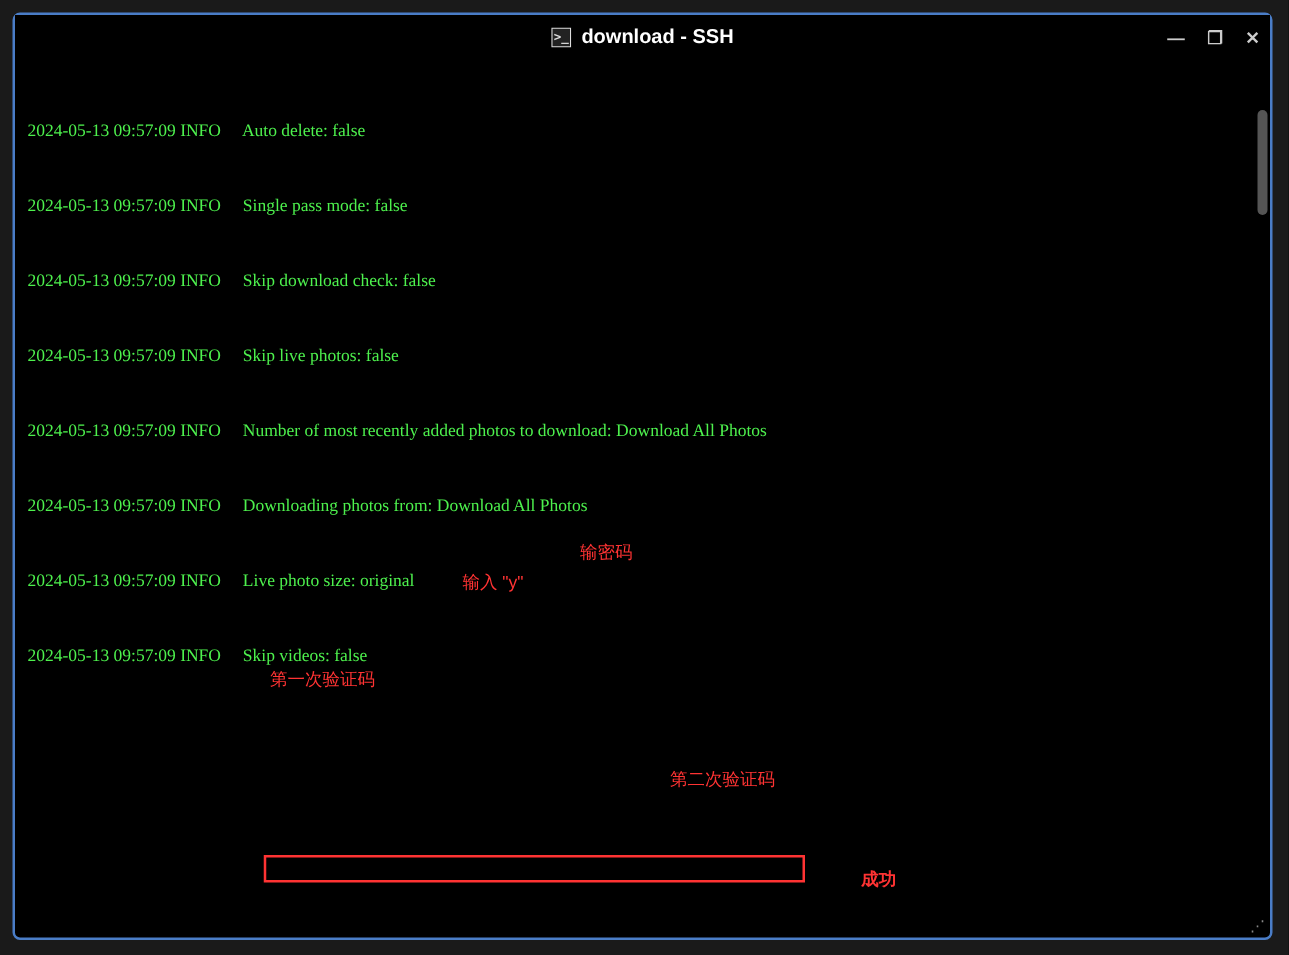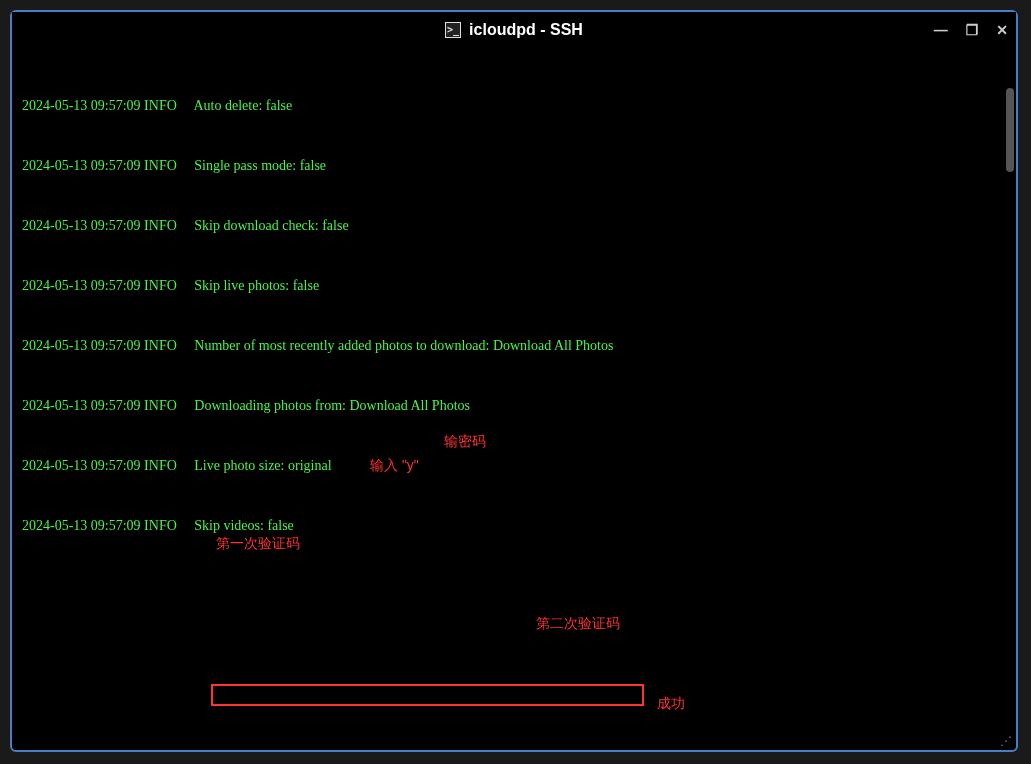--- a/index.html
+++ b/index.html
@@ -108,21 +108,21 @@
 
 <div class="window">
   <div class="titlebar">
     <span class="titlebar-icon">
       <svg width="16" height="16" viewBox="0 0 16 16">
           <rect x="0" y="0" width="16" height="16" fill="#ddd"></rect>
           <rect x="1" y="1" width="14" height="14" fill="#222"></rect>
           <text x="2" y="11" fill="#ddd" font-size="10" font-family="monospace">&gt;_</text>
         </svg>
     </span>
-    <span>icloudpd - SSH</span>
+    <span>download - SSH</span>
     <div class="titlebar-controls">
       <span>—</span>
       <span>❐</span>
       <span>✕</span>
     </div>
   </div>
 
   <div class="terminal">
     <div class="log-line">2024-05-13 09:57:09 INFO     Auto delete: false</div>
     <div class="log-line">2024-05-13 09:57:09 INFO     Single pass mode: false</div>
@@ -146,24 +146,24 @@
     
     
     
     
     
     
     
     
 
     
-    <span class="annotation" style="left:432px; top:383px;">输密码</span>
+    <span class="annotation" style="left:452px; top:383px;">输密码</span>
     <span class="annotation" style="left:358px; top:407px;">输入 "y"</span>
     <span class="annotation" style="left:204px; top:485px;">第一次验证码</span>
     <span class="annotation" style="left:524px; top:565px;">第二次验证码</span>
-    <span class="annotation" style="left:645px; top:645px;">成功</span>
+    <span class="annotation" style="left:677px; top:645px;font-weight:bold;">成功</span>
 
     <div class="red-box" style="left:199px; top:636px; width:433px; height:22px;"></div>
 
     <div class="scrollbar"></div>
   </div>
   <div class="resize-grip">⋰</div>
 </div>
 
 </body></html>

